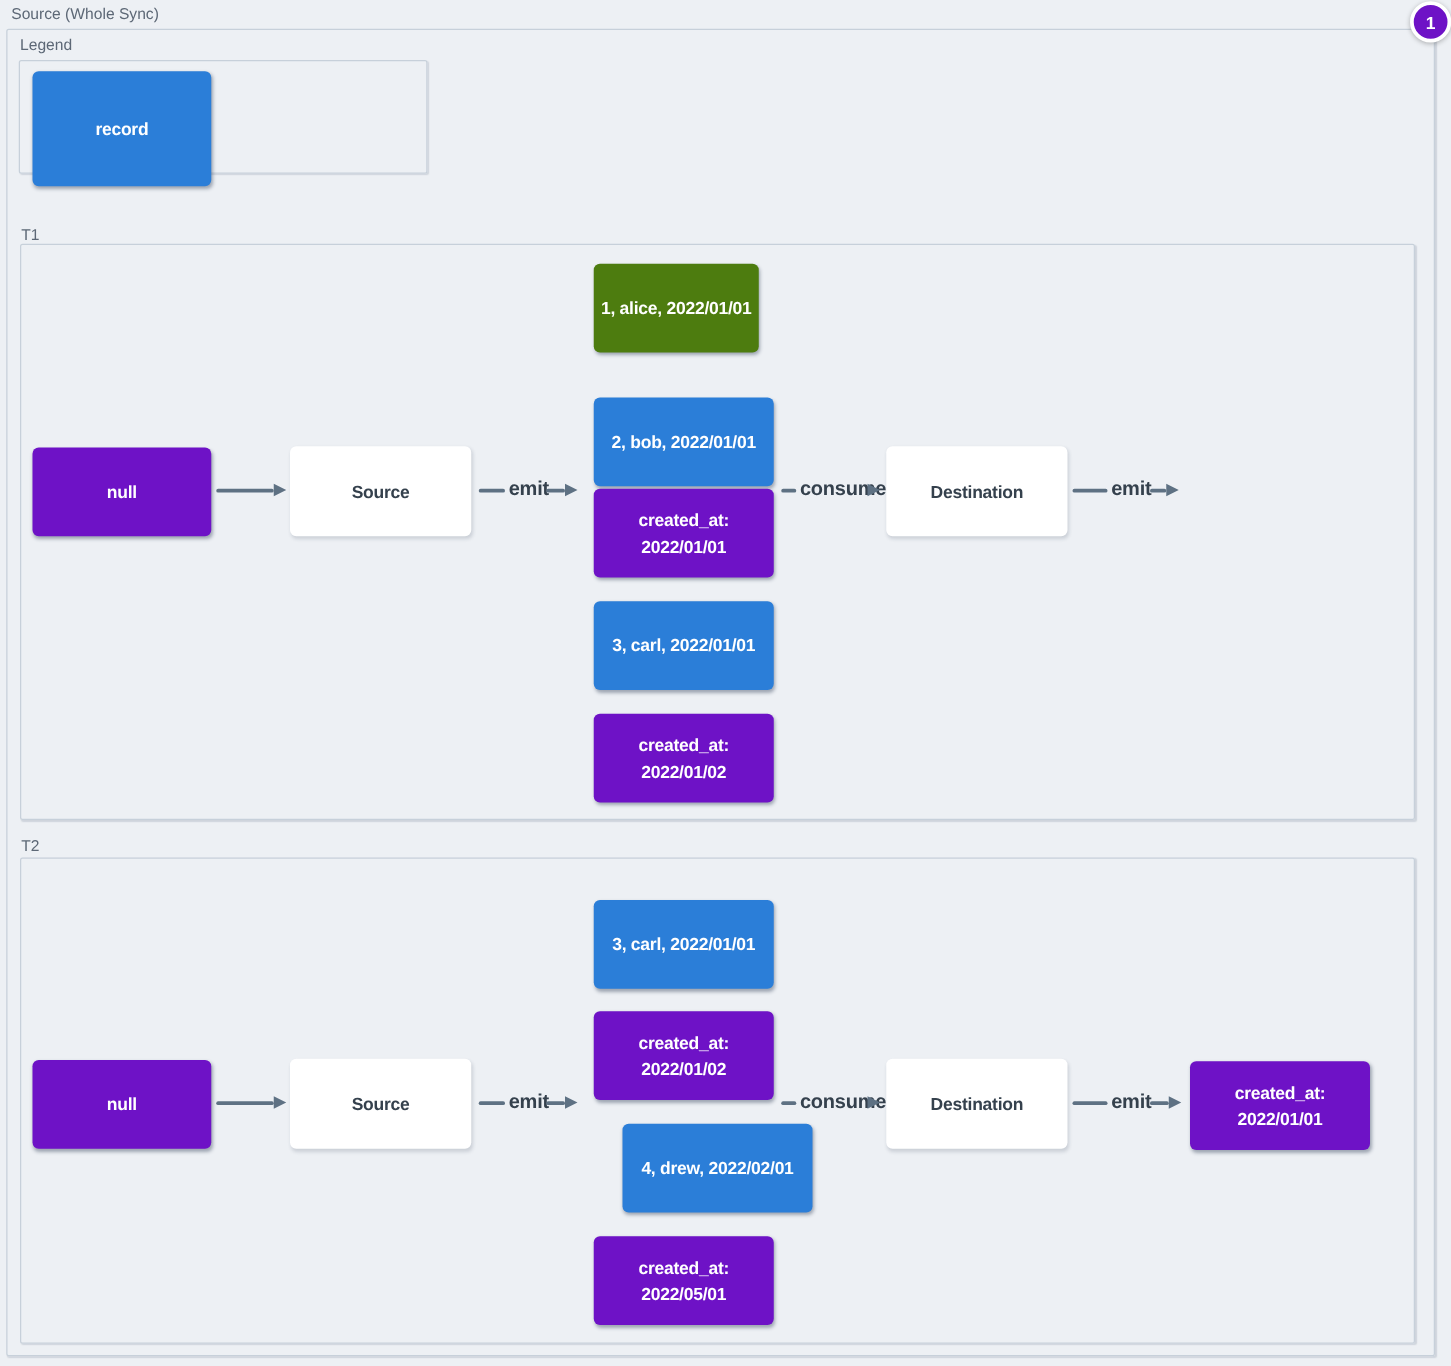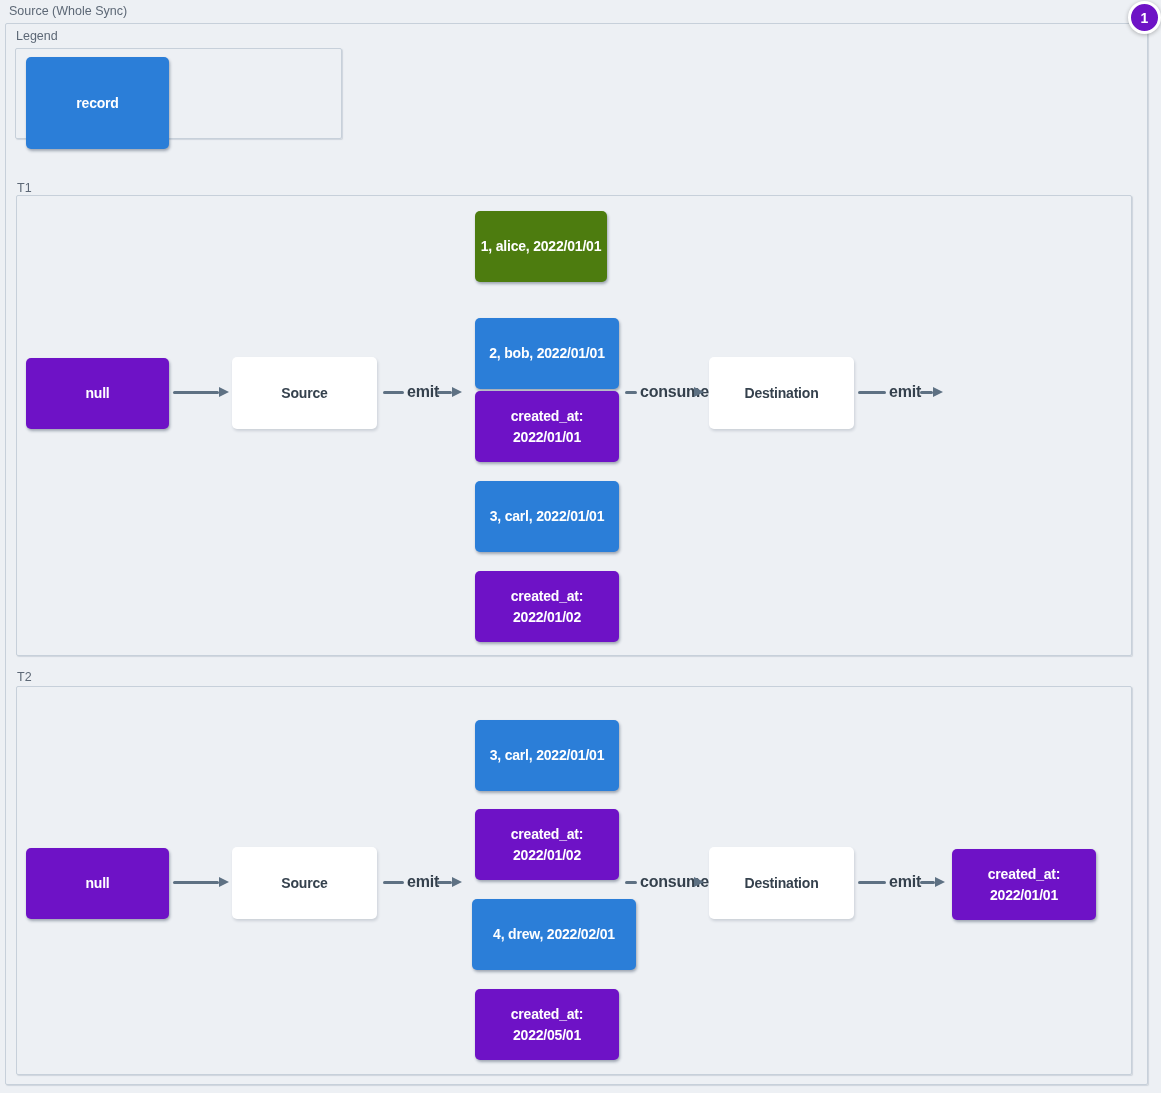--- a/index.html
+++ b/index.html
@@ -133,21 +133,21 @@
   <div class="node" style="left: 952px; top: 849px; width: 144px; height: 71px; background: rgb(110, 18, 198);">
     <span>created_at: 2022/01/01</span>
   </div>
 
   <div class="node" style="left: 475px; top: 720px; width: 144px; height: 71px; background: rgb(43, 126, 216);">
     <span>3, carl, 2022/01/01</span>
   </div>
   <div class="node" style="left: 475px; top: 809px; width: 144px; height: 71px; background: rgb(110, 18, 198);">
     <span>created_at: 2022/01/02</span>
   </div>
-  <div class="node" style="left: 472px; top: 899px; width: 164px; height: 71px; background: rgb(43, 126, 216);">
+  <div class="node" style="left: 498px; top: 899px; width: 152px; height: 71px; background: rgb(43, 126, 216);">
     <span>4, drew, 2022/02/01</span>
   </div>
   <div class="node" style="left: 475px; top: 989px; width: 144px; height: 71px; background: rgb(110, 18, 198);">
     <span>created_at: 2022/05/01</span>
   </div>
 
   <div class="h-line" style="left:173px;top:881px;width:46px;"></div>
   <div class="arrow-head" style="left:219px;top:877px;"></div>
 
   <div class="h-line" style="left:383px;top:881px;width:21px;"></div>

